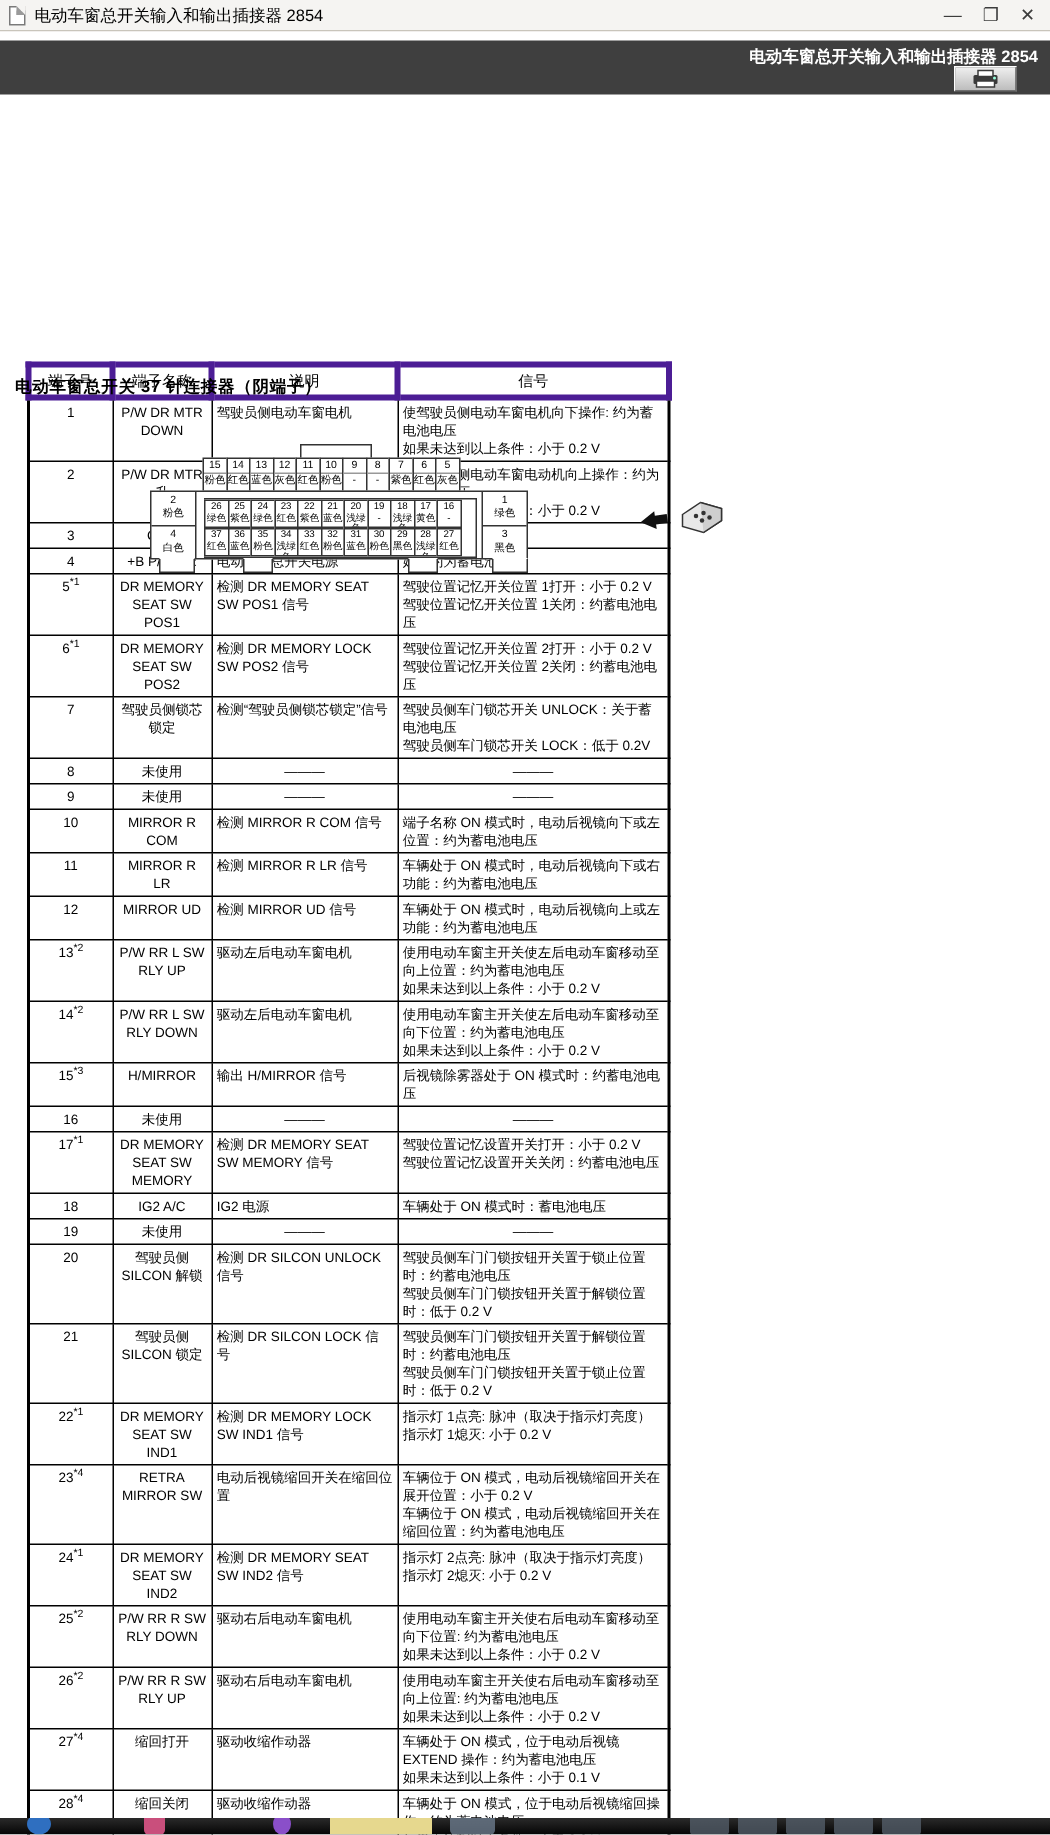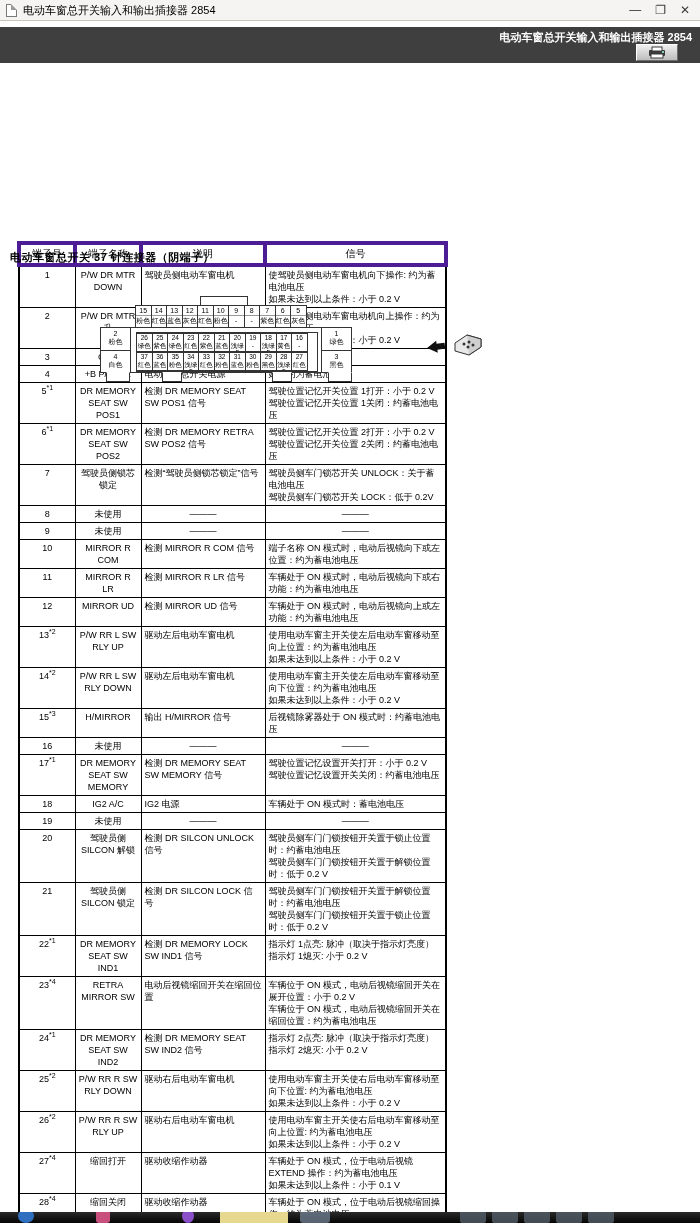--- a/index.html
+++ b/index.html
@@ -331,21 +331,21 @@
         <tr>
           <td class="cell-no"><span>5</span><sup class="fn">*1</sup></td>
           <td class="cell-name">DR MEMORY SEAT SW POS1</td>
           <td class="cell-desc">检测 DR MEMORY SEAT SW POS1 信号</td>
           <td class="cell-sig">驾驶位置记忆开关位置 1打开：小于 0.2 V
 驾驶位置记忆开关位置 1关闭：约蓄电池电压</td>
         </tr>
         <tr>
           <td class="cell-no"><span>6</span><sup class="fn">*1</sup></td>
           <td class="cell-name">DR MEMORY SEAT SW POS2</td>
-          <td class="cell-desc">检测 DR MEMORY RETRA SW POS2 信号</td>
+          <td class="cell-desc">检测 DR MEMORY LOCK SW POS2 信号</td>
           <td class="cell-sig">驾驶位置记忆开关位置 2打开：小于 0.2 V
 驾驶位置记忆开关位置 2关闭：约蓄电池电压</td>
         </tr>
         <tr>
           <td class="cell-no"><span>7</span></td>
           <td class="cell-name">驾驶员侧锁芯锁定</td>
           <td class="cell-desc">检测“驾驶员侧锁芯锁定”信号</td>
           <td class="cell-sig">驾驶员侧车门锁芯开关 UNLOCK：关于蓄电池电压
 驾驶员侧车门锁芯开关 LOCK：低于 0.2V</td>
         </tr>

